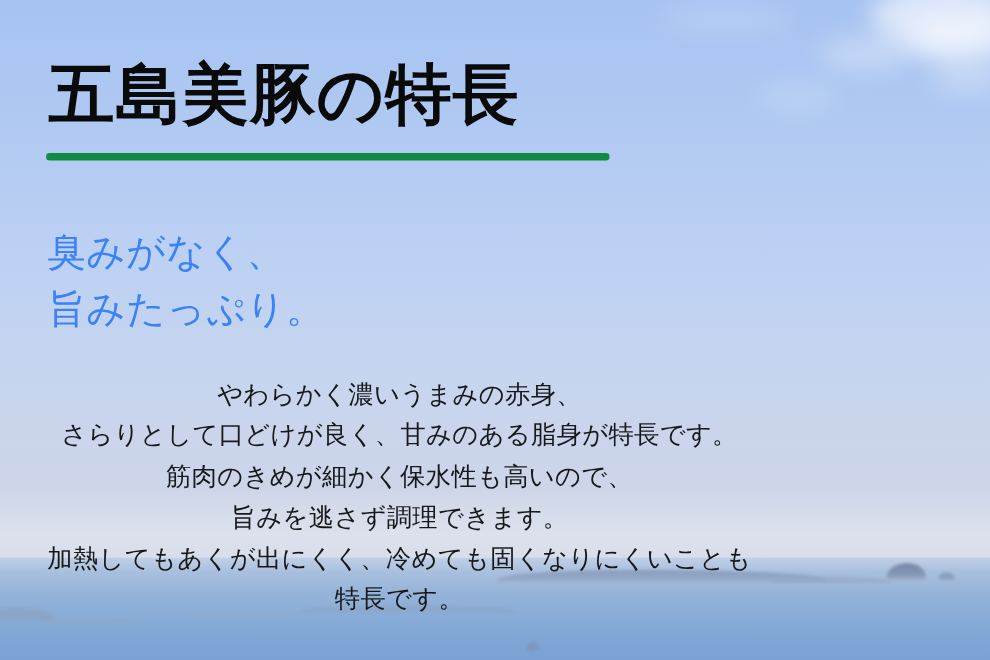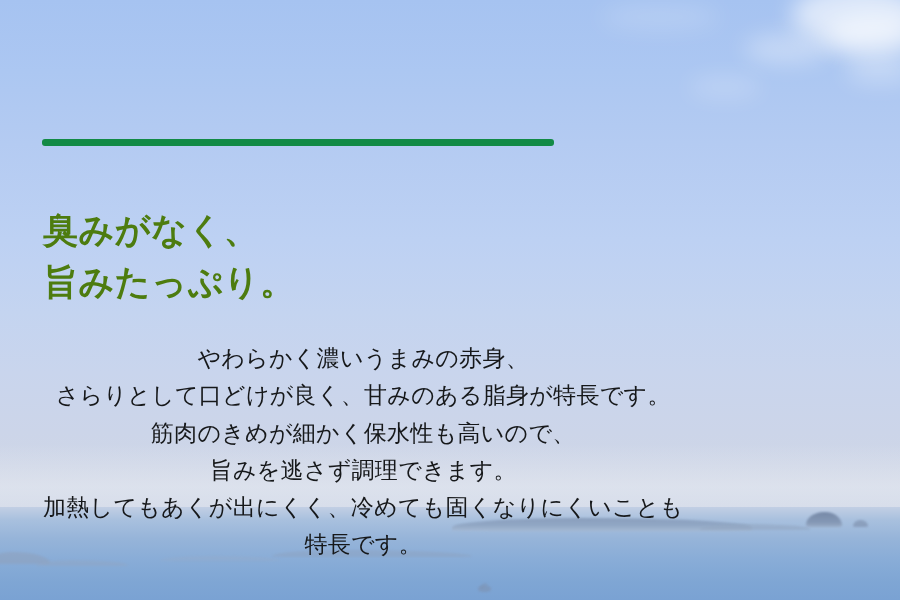--- a/index.html
+++ b/index.html
@@ -189,24 +189,24 @@
     width: 512px;
     height: 7px;
     border-radius: 3px;
     background: #128a45;
   }
   .subhead {
     position: absolute;
     left: 43px;
     top: 204px;
     font-size: 35px;
-    font-weight: 700;
+    font-weight: 400;
     line-height: 1.48;
     letter-spacing: 0.5px;
-    color: #4d7c0f;
+    color: #3b82f6;
     white-space: pre;
   }
   .body-copy {
     position: absolute;
     left: 43px;
     top: 340px;
     font-size: 23px;
     font-weight: 400;
     line-height: 1.62;
     letter-spacing: 0.3px;
@@ -237,20 +237,21 @@
   <div class="island islet-right-small"></div>
   <div class="island island-left-a"></div>
   <div class="island island-left-b"></div>
   <div class="island island-left-c"></div>
   <div class="island island-left-d"></div>
   <div class="speck speck-a"></div>
   <div class="speck speck-b"></div>
   <div class="speck speck-c"></div>
 
   <div class="content">
+    <div class="title">五島美豚の特長</div>
 
     <div class="title-rule" style="background: rgb(18, 138, 69);"></div>
 
     <div class="subhead">臭みがなく、
 旨みたっぷり。</div>
 
     <div class="body-copy">やわらかく濃いうまみの赤身、
 さらりとして口どけが良く、甘みのある脂身が特長です。
 筋肉のきめが細かく保水性も高いので、
 旨みを逃さず調理できます。

